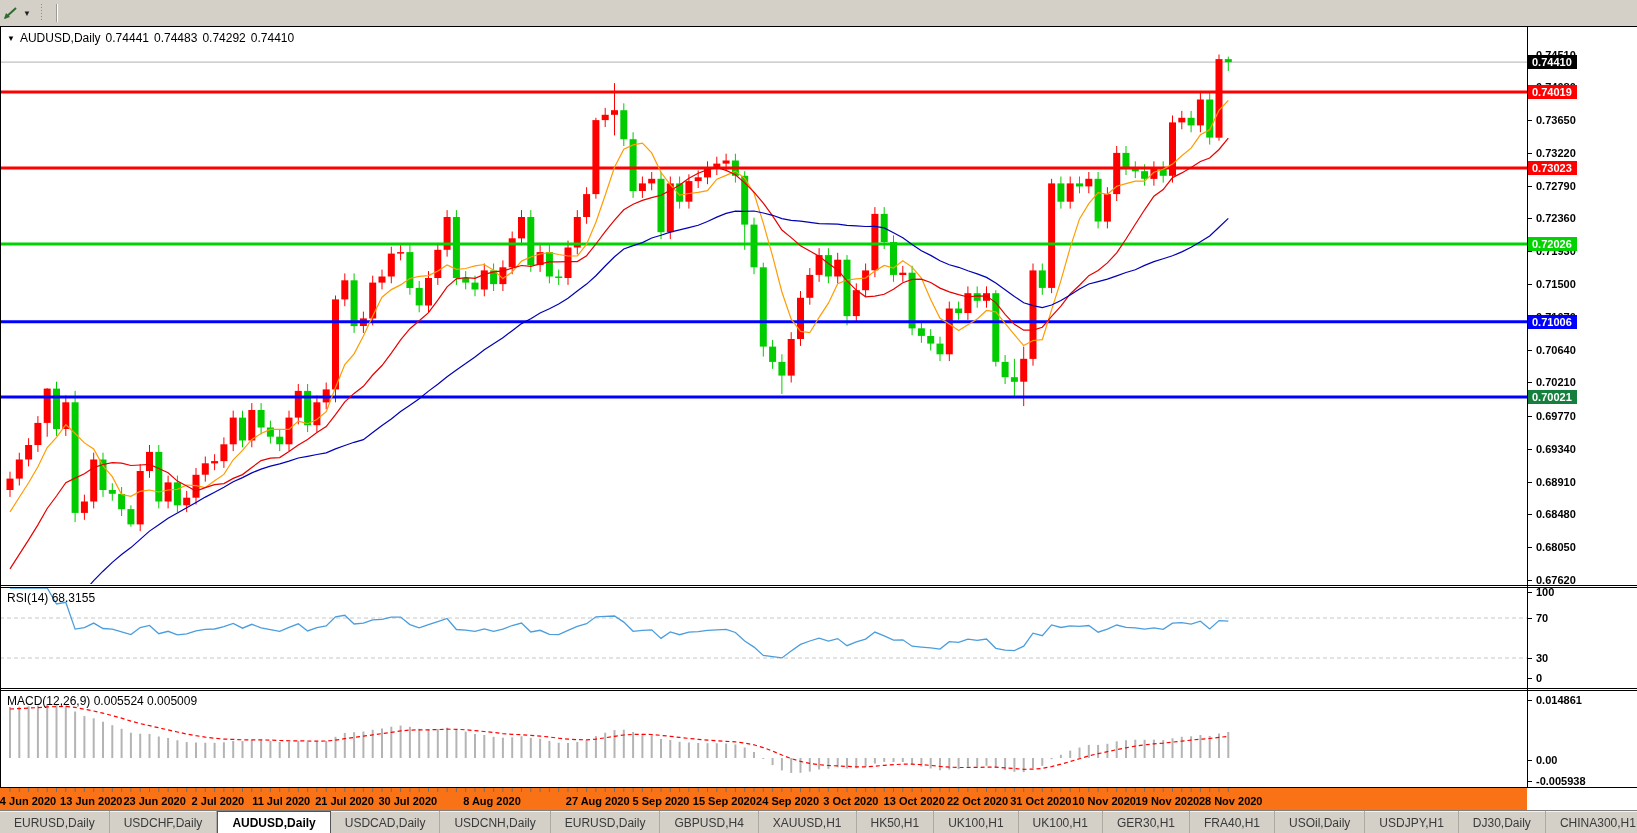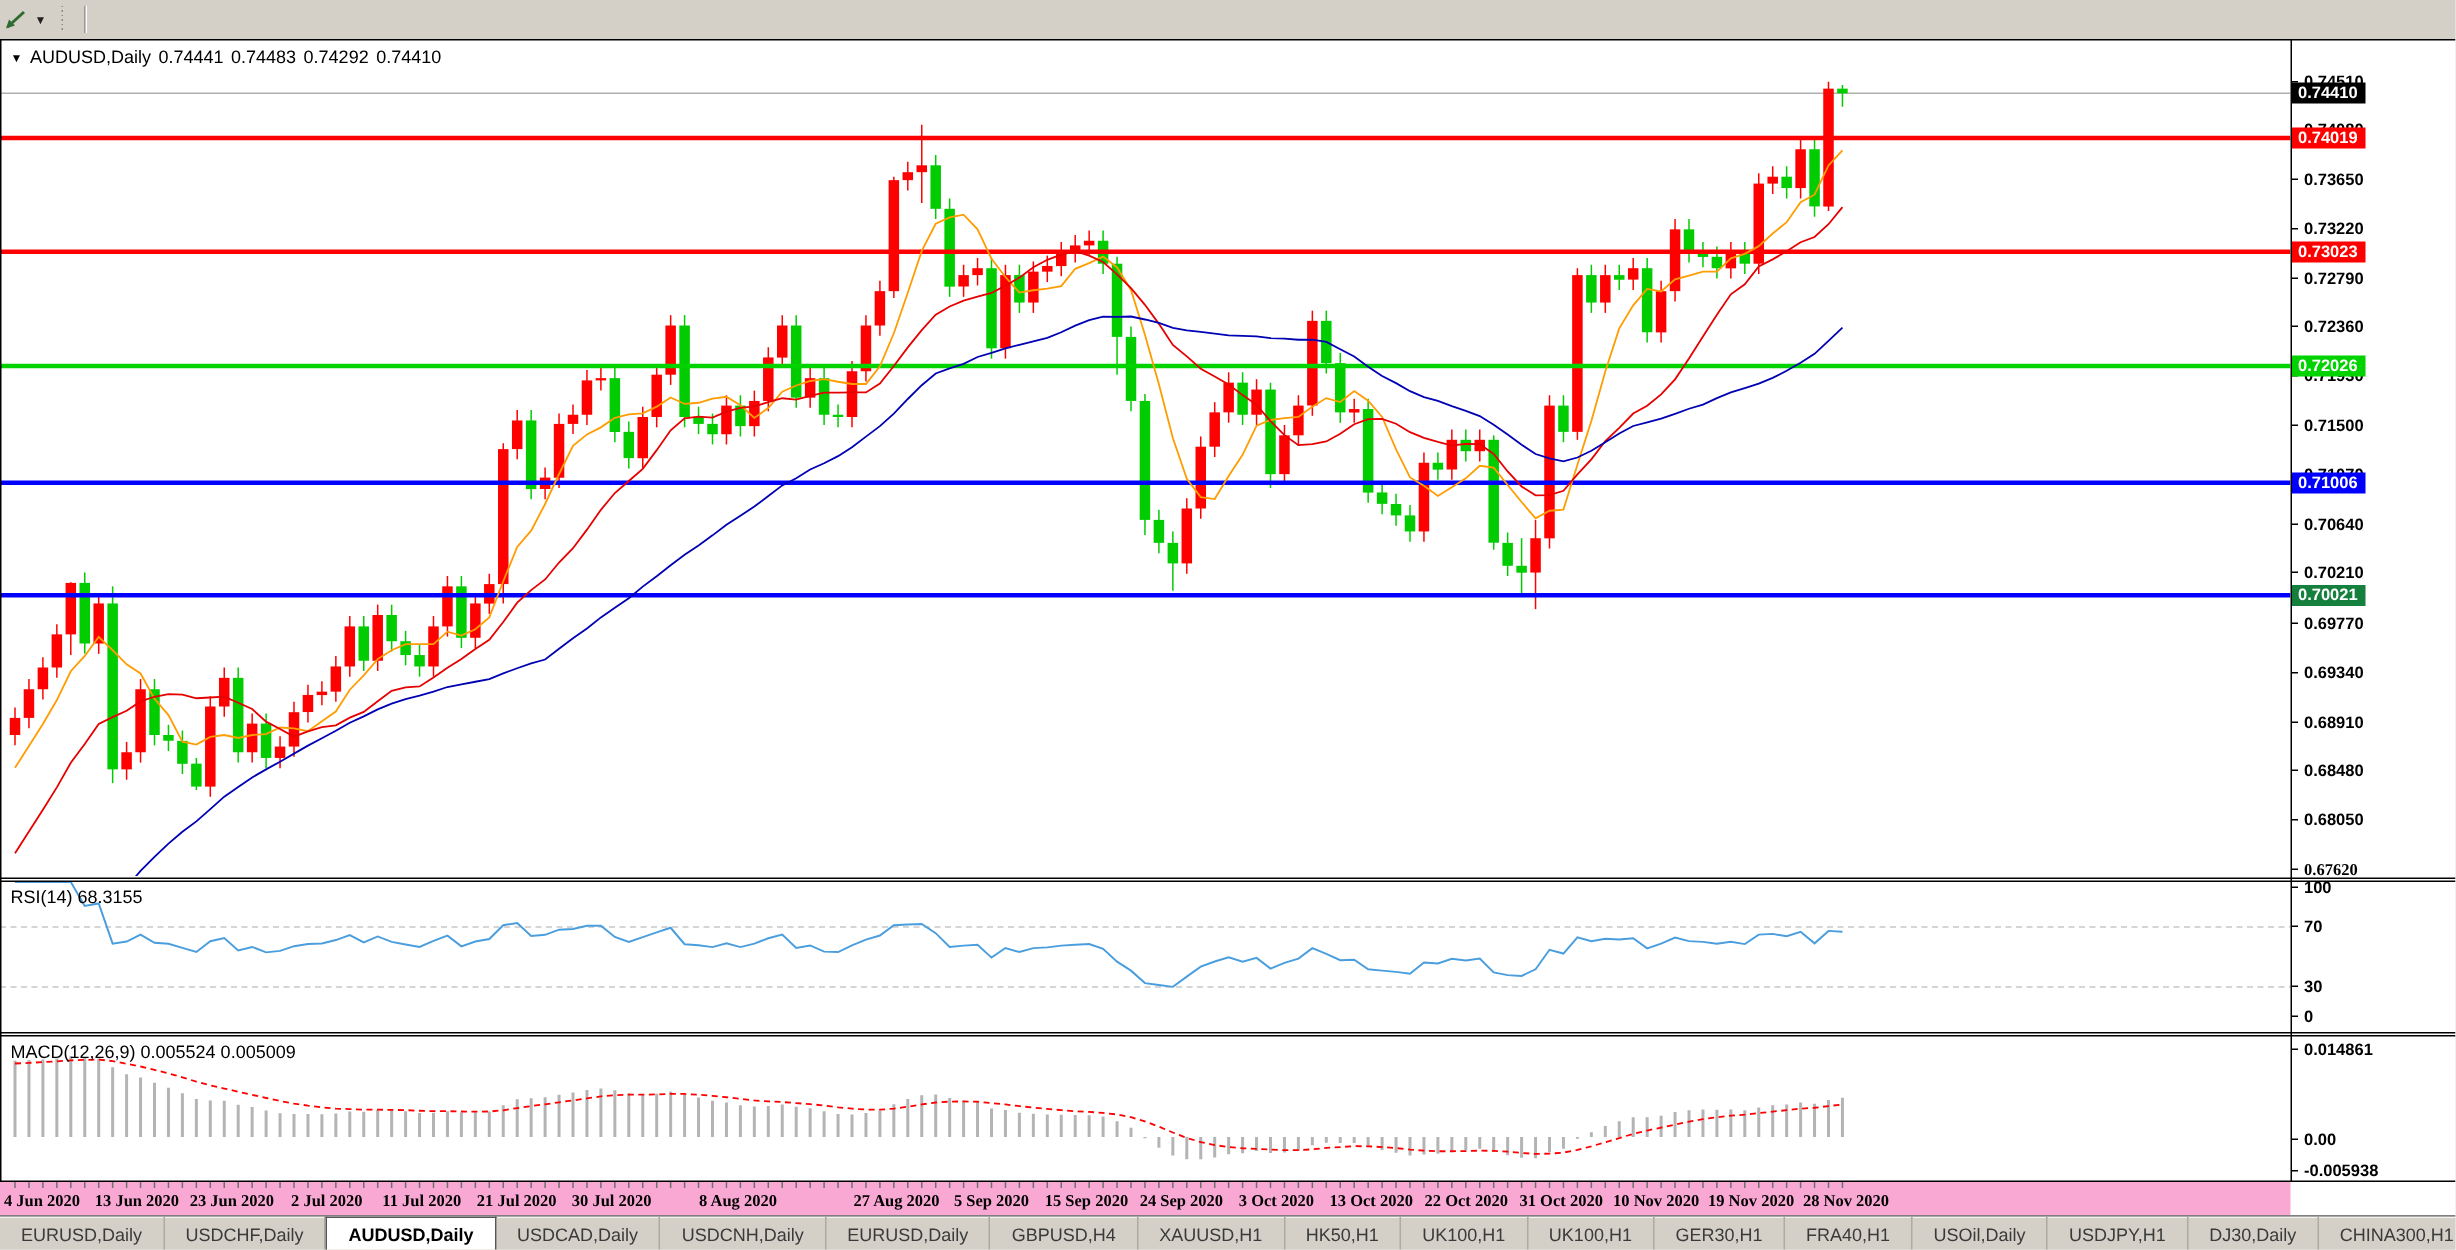--- a/index.html
+++ b/index.html
@@ -31,21 +31,21 @@
   .pane-label{position:absolute;left:7px;z-index:20;font-size:12px;color:#000;}
 
   
   .axis-col{position:absolute;left:1528px;top:26px;width:109px;height:784px;background:#fff;z-index:25;}
   .ptick{position:absolute;left:0;height:14px;line-height:14px;font-size:11px;font-weight:700;color:#000;white-space:nowrap;}
   .ptick .dash{display:inline-block;width:4px;height:1px;background:#000;vertical-align:middle;margin:0 4px 2px 0;}
   .ptag{position:absolute;left:0;height:14px;line-height:14px;font-size:11px;font-weight:700;color:#fff;
         padding:0 5px 0 4px;white-space:nowrap;z-index:5;}
 
   
-  .time-axis{position:absolute;left:0;top:788px;width:1527px;height:22px;background:#f9a8d4;z-index:12;font-family:Liberation Serif, serif;}
+  .time-axis{position:absolute;left:0;top:788px;width:1527px;height:22px;background:#f97316;z-index:12;}
   .date-label{position:absolute;top:7px;transform:translateX(-50%);font-size:11px;font-weight:700;color:#000;white-space:nowrap;}
 
   
   .tabbar{position:absolute;left:0;top:810px;width:1637px;height:23px;background:#d4d0c8;
           border-top:1px solid #808080;display:flex;align-items:stretch;z-index:40;}
   .tabbar .pad{width:6px;}
   .tab{display:flex;align-items:center;padding:0 14px;font-size:12px;color:#3a3a3a;
        border-right:1px solid #aeaaa3;box-shadow:inset 0 1px 0 #f4f3f1;cursor:default;white-space:nowrap;}
   .tab.active{background:#ffffff;color:#000;font-weight:700;border:1px solid #555;border-bottom:none;box-shadow:none;}
 </style>
@@ -519,21 +519,21 @@
       <div class="ptick" style="top: 218px;"><span class="dash"></span>0.71930</div>
       <div class="ptick" style="top: 251px;"><span class="dash"></span>0.71500</div>
       <div class="ptick" style="top: 284px;"><span class="dash"></span>0.71070</div>
       <div class="ptick" style="top: 317px;"><span class="dash"></span>0.70640</div>
       <div class="ptick" style="top: 349px;"><span class="dash"></span>0.70210</div>
       <div class="ptick" style="top: 383px;"><span class="dash"></span>0.69770</div>
       <div class="ptick" style="top: 416px;"><span class="dash"></span>0.69340</div>
       <div class="ptick" style="top: 449px;"><span class="dash"></span>0.68910</div>
       <div class="ptick" style="top: 481px;"><span class="dash"></span>0.68480</div>
       <div class="ptick" style="top: 514px;"><span class="dash"></span>0.68050</div>
-      <div class="ptick" style="top: 547px; font-family: Liberation Serif, serif;"><span class="dash"></span>0.67620</div>
+      <div class="ptick" style="top: 547px;"><span class="dash"></span>0.67620</div>
       <div class="ptag" style="top: 59px; background: rgb(255, 0, 0);">0.74019</div>
       <div class="ptag" style="top: 135px; background: rgb(255, 0, 0);">0.73023</div>
       <div class="ptag" style="top: 211px; background: rgb(0, 211, 0);">0.72026</div>
       <div class="ptag" style="top: 289px; background: rgb(0, 0, 255);">0.71006</div>
       <div class="ptag" style="top: 364px; background: #15803d;">0.70021</div>
       <div class="ptag" style="top: 29px; background: rgb(0, 0, 0);">0.74410</div>
       <div class="ptick" style="top: 559px;"><span class="dash"></span>100</div>
       <div class="ptick" style="top: 585px;"><span class="dash"></span>70</div>
       <div class="ptick" style="top: 625px;"><span class="dash"></span>30</div>
       <div class="ptick" style="top: 645px;"><span class="dash"></span>0</div>

